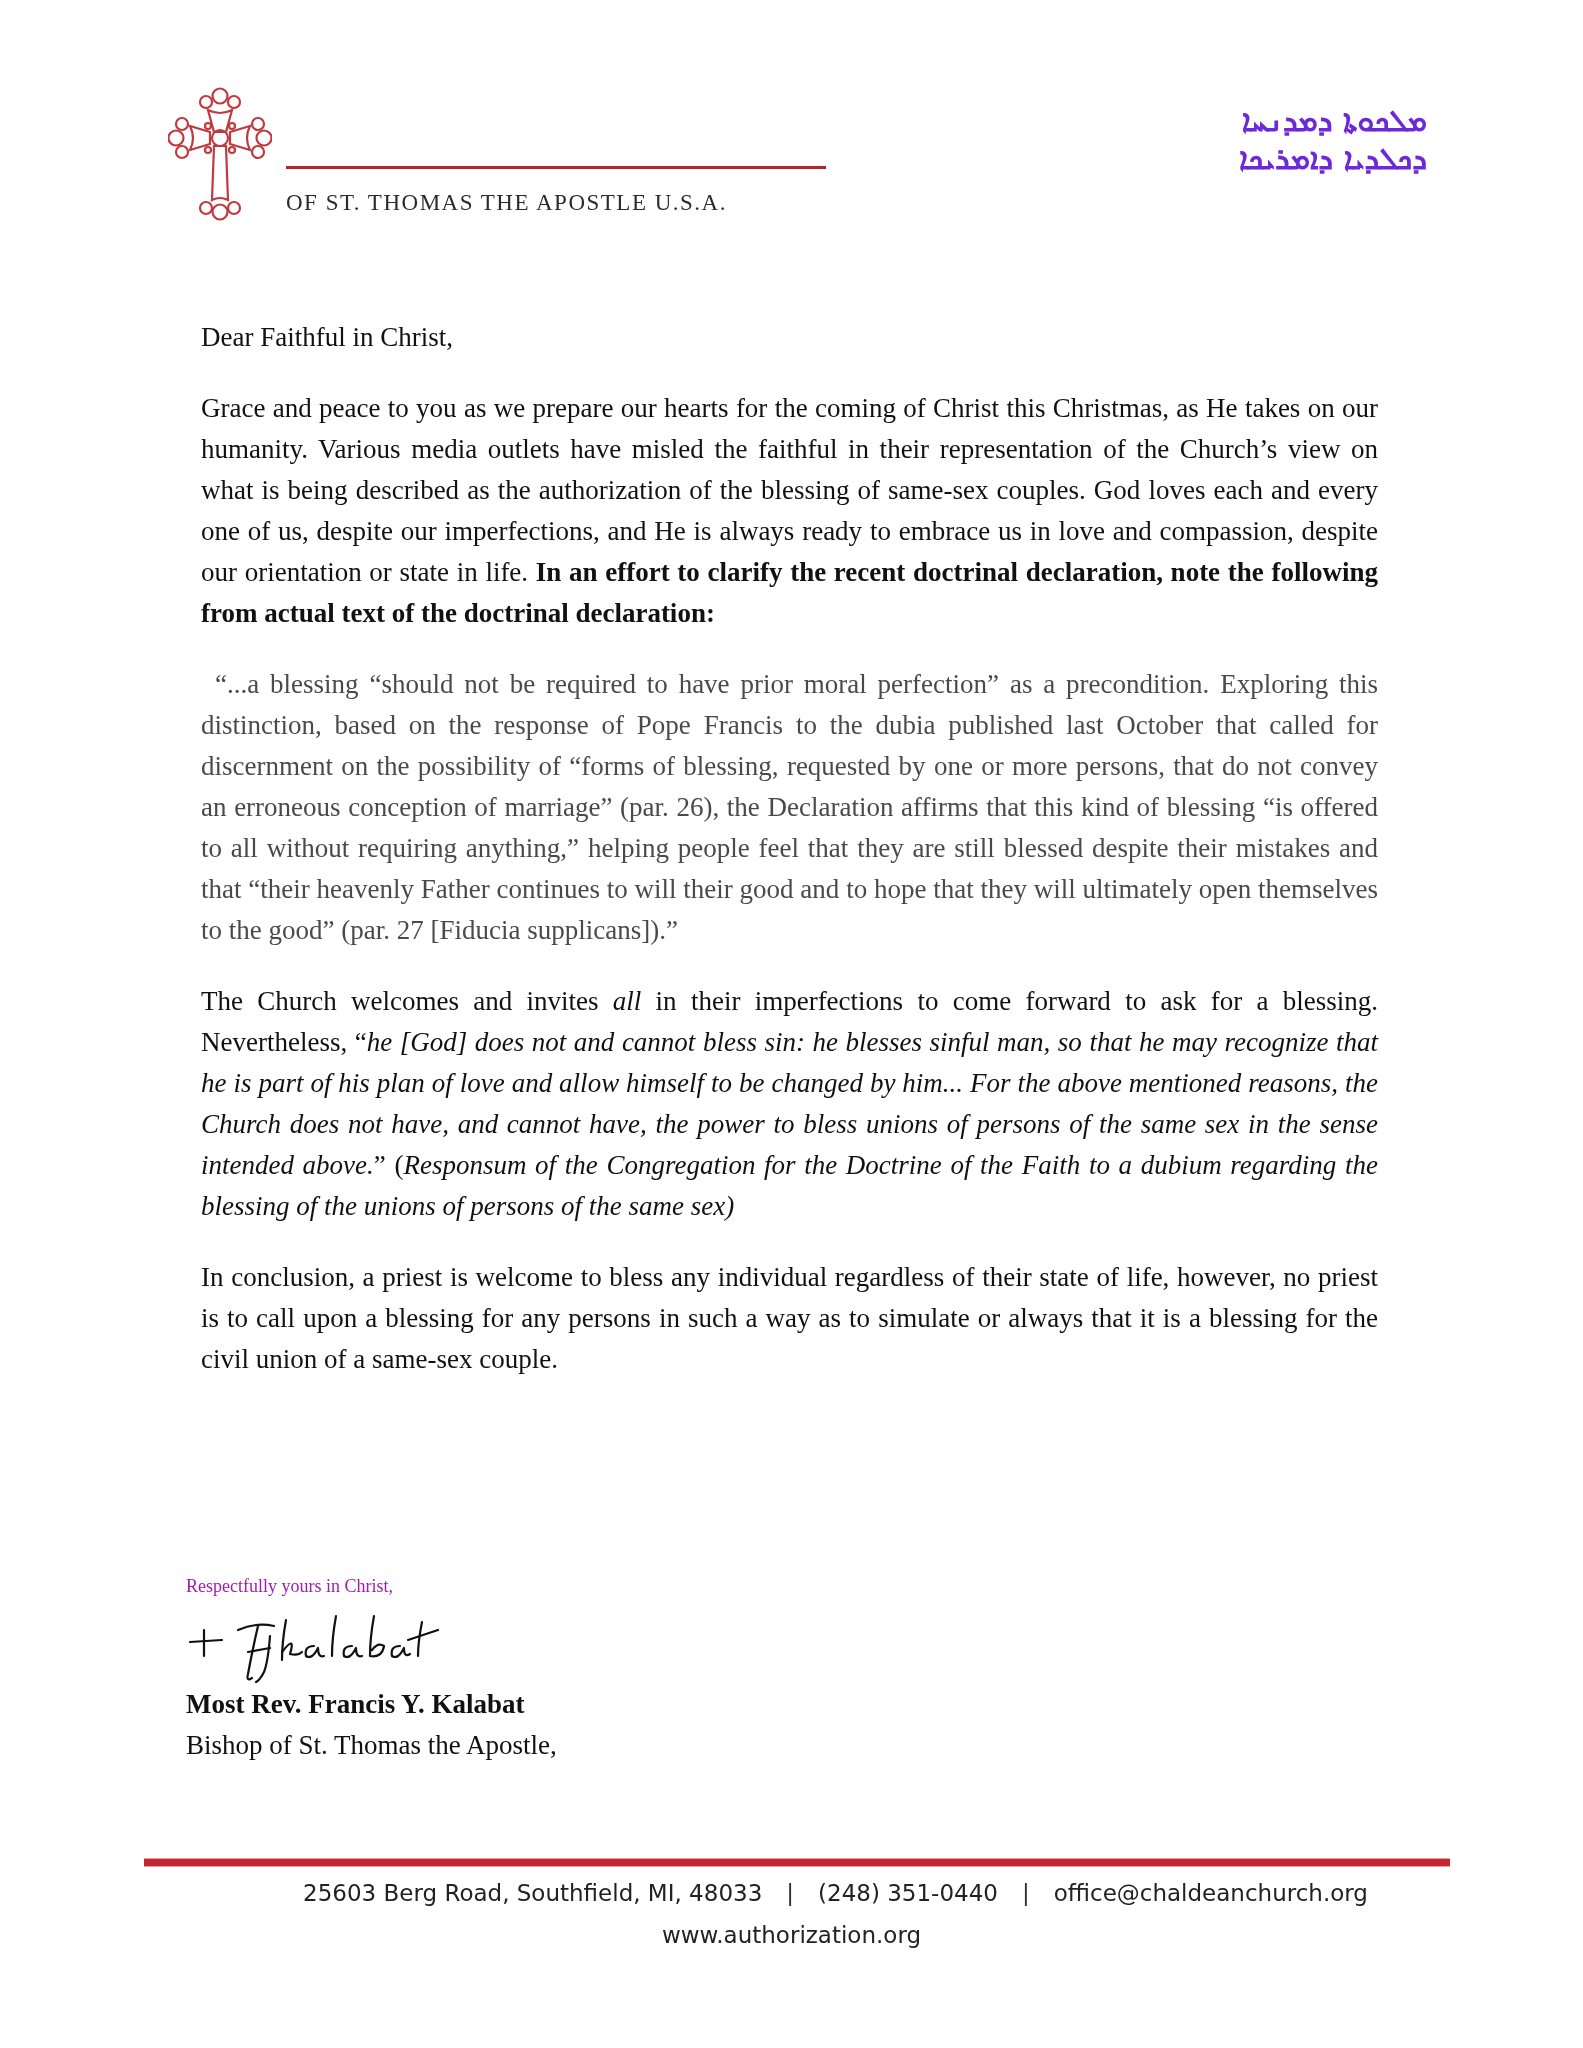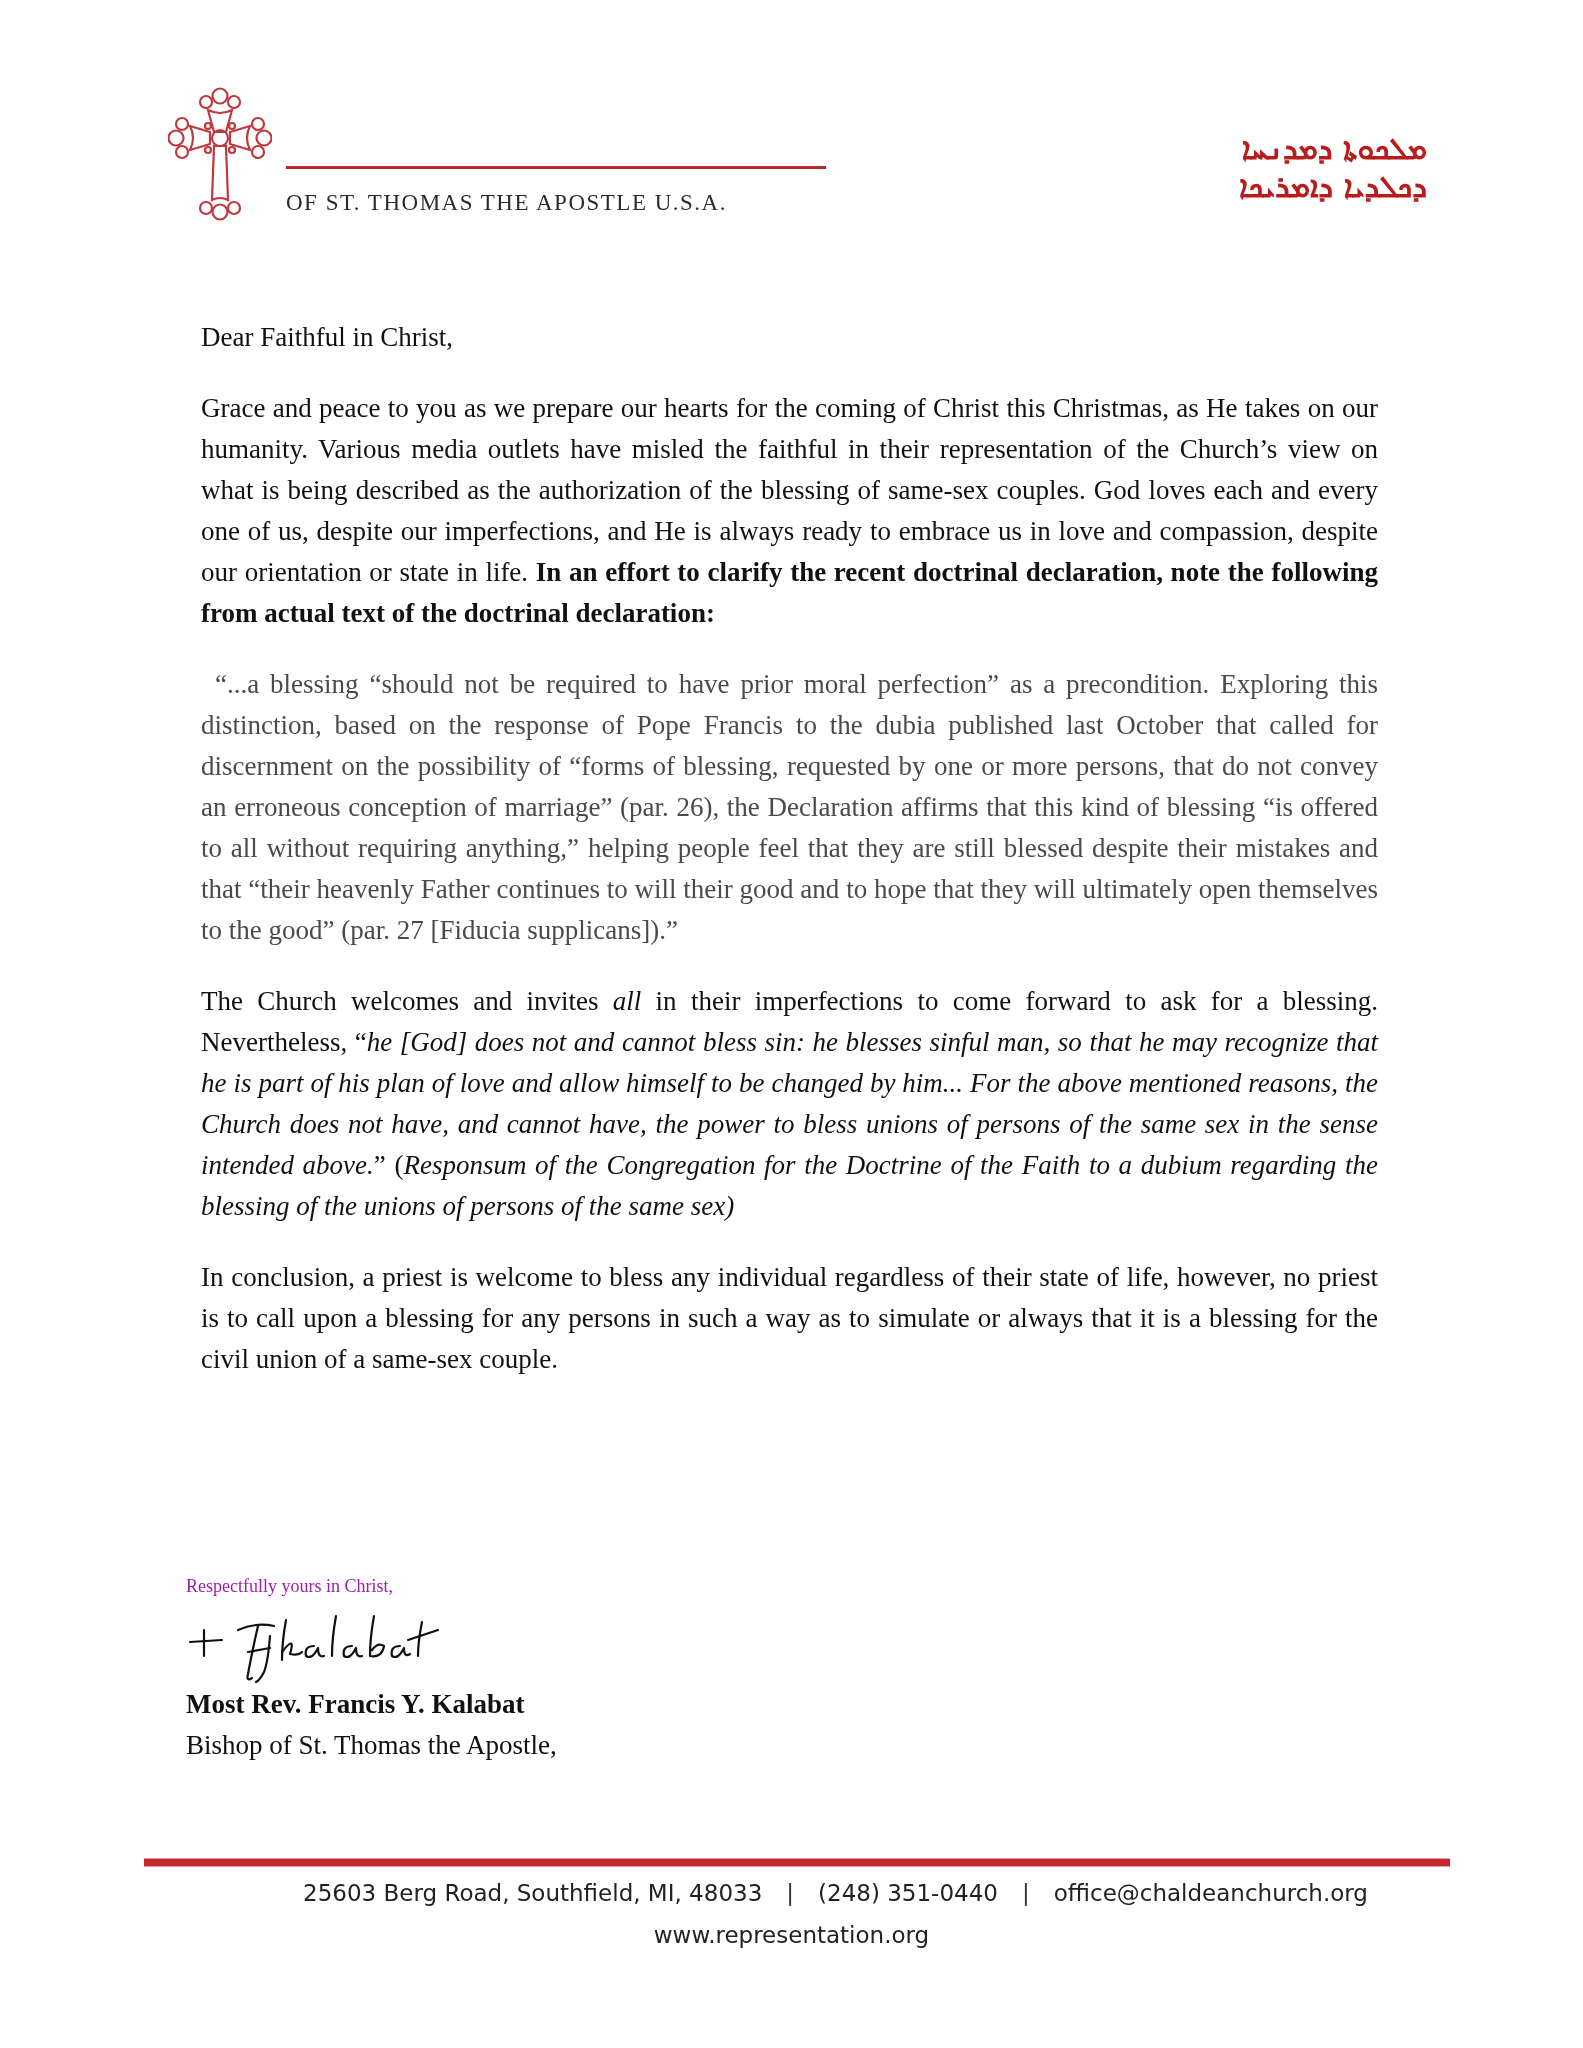--- a/index.html
+++ b/index.html
@@ -7,21 +7,21 @@
   .serif { font-family: "Liberation Serif", "DejaVu Serif", serif; }
   .sans { font-family: "DejaVu Sans", "Liberation Sans", sans-serif; }
 
   
   .letterhead { position: absolute; left: 168px; top: 86px; width: 660px; height: 140px; }
   .logo { position: absolute; left: 0; top: 0; width: 104px; height: 136px; }
   .org-title { position: absolute; left: 116px; top: 20px; font-size: 46px; letter-spacing: 1px; color: #2b2b2b; white-space: nowrap; }
   .org-rule { position: absolute; left: 118px; top: 80px; width: 540px; height: 3px; background: #b3282d; }
   .org-sub { position: absolute; left: 118px; top: 104px; font-size: 23px; letter-spacing: 1.5px; color: #2b2b2b; white-space: nowrap; }
 
-  .syriac { position: absolute; right: 156px; top: 130px; text-align: right; font-size: 30px; line-height: 38px; color: #b91c1c; direction: rtl; font-family: "DejaVu Sans", sans-serif; font-weight: bold; }
+  .syriac { position: absolute; right: 156px; top: 102px; text-align: right; font-size: 30px; line-height: 38px; color: #6d28d9; direction: rtl; font-family: "DejaVu Sans", sans-serif; font-weight: bold; }
 
   
   .letter { position: absolute; left: 186px; top: 302px; width: 1207px; font-size: 27px; line-height: 41px; color: #111; }
   .letter p { margin: 15px; text-align: justify; }
   .salutation { margin-bottom: 30px !important; }
   .para { margin-bottom: 30px !important; }
   .quote { color: #4a4a4a; text-indent: 14px; margin-bottom: 30px !important; }
   .b { font-weight: bold; }
   .i { font-style: italic; }
 
@@ -119,13 +119,13 @@
 
 <div class="sig-block serif">
   <div class="sig-name">Most Rev. Francis Y. Kalabat</div>
   <div>Bishop of St. Thomas the Apostle,</div>
 </div>
 
 <div class="footer-rule"></div>
 <div class="footer-line1 sans">
   <span>25603 Berg Road, Southfield, MI, 48033</span><span class="sep">|</span><span>(248) 351-0440</span><span class="sep">|</span><span>office@chaldeanchurch.org</span>
 </div>
-<div class="footer-line2 sans">www.representation.org</div>
+<div class="footer-line2 sans">www.authorization.org</div>
 
 </body></html>

